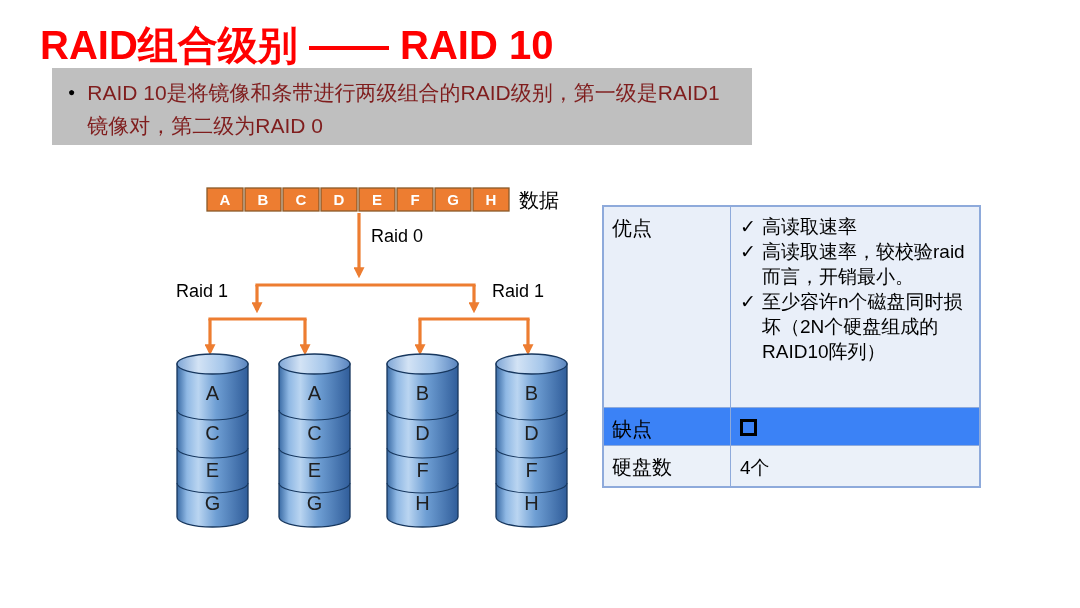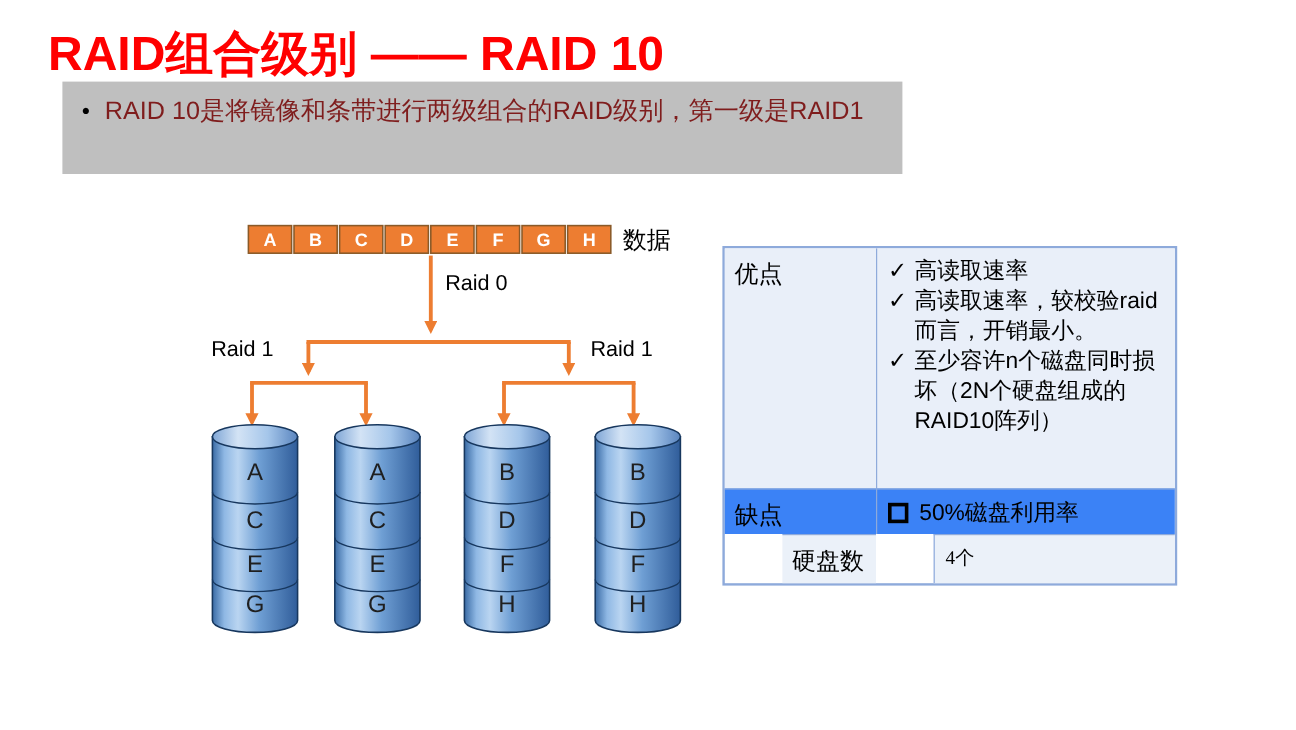--- a/index.html
+++ b/index.html
@@ -24,42 +24,43 @@
   .raid-table{
     position:absolute;left:602px;top:205px;width:379px;box-sizing:border-box;
     display:grid;grid-template-columns:126px 1fr;grid-template-rows:200px 38px 41px;
     border:2px solid #8EAADB;
   }
   .cell{box-sizing:border-box;}
   .col2{border-left:1.5px solid #8EAADB;}
   .rowline{border-top:1.5px solid #8EAADB;}
   .bg-light{background:#E9EFF9;}
   .bg-mid{background:#3b82f6;}
-  .bg-light2{background:#EBF1F9;margin-left:48px;}
+  .bg-light2{background:#EBF1F9;}
   .label-cell{font-size:20px;padding:8px 8px;}
   .content-cell{font-size:19px;line-height:25px;padding:7px 4px 6px 9px;}
   .chk{display:flex;}
   .tick{width:22px;flex:none;}
   .flexrow{display:flex;align-items:center;}
   .square-bullet{
     width:11px;height:11px;border:3px solid #000;flex:none;margin-right:9px;
     display:inline-block;background:transparent;
   }
-  .value-cell{font-size:16px;padding:9px 4px 6px 9px;font-family:Liberation Serif, serif;}
+  .value-cell{font-size:19px;padding:9px 4px 6px 9px;}
 </style>
 </head>
 <body>
 
 <div class="title">RAID组合级别 —— RAID 10</div>
 
 <div class="graybox">
   <div class="graybox-inner">
     <span class="bullet-marker">●</span>
     <div class="bullet-text">
       <div>RAID 10是将镜像和条带进行两级组合的RAID级别，第一级是RAID1</div>
+      <div>镜像对，第二级为RAID 0</div>
     </div>
   </div>
 </div>
 
 <svg class="diagram-svg" width="440" height="370" viewBox="0 0 440 370">
   <defs>
     <marker id="arrow" viewBox="0 0 10 10" refX="7" refY="5" markerWidth="11" markerHeight="11" markerUnits="userSpaceOnUse" orient="auto">
       <path d="M0,0 L10,5 L0,10 Z" fill="#ED7D31"></path>
     </marker>
     <linearGradient id="gBody" x1="0" y1="0" x2="1" y2="0">
@@ -176,18 +177,17 @@
     </div>
     <div class="chk">
       <span class="tick">✓</span>
       <span>至少容许n个磁盘同时损坏（2N个硬盘组成的RAID10阵列）</span>
     </div>
   </div>
 
   <div class="cell bg-mid rowline label-cell">缺点</div>
   <div class="cell bg-mid rowline col2 content-cell flexrow">
     <span class="square-bullet"></span>
-    <span>50%磁盘利用率</span>
   </div>
 
   <div class="cell bg-light2 rowline label-cell">硬盘数</div>
   <div class="cell bg-light2 rowline col2 value-cell">4个</div>
 </div>
 
 </body></html>

